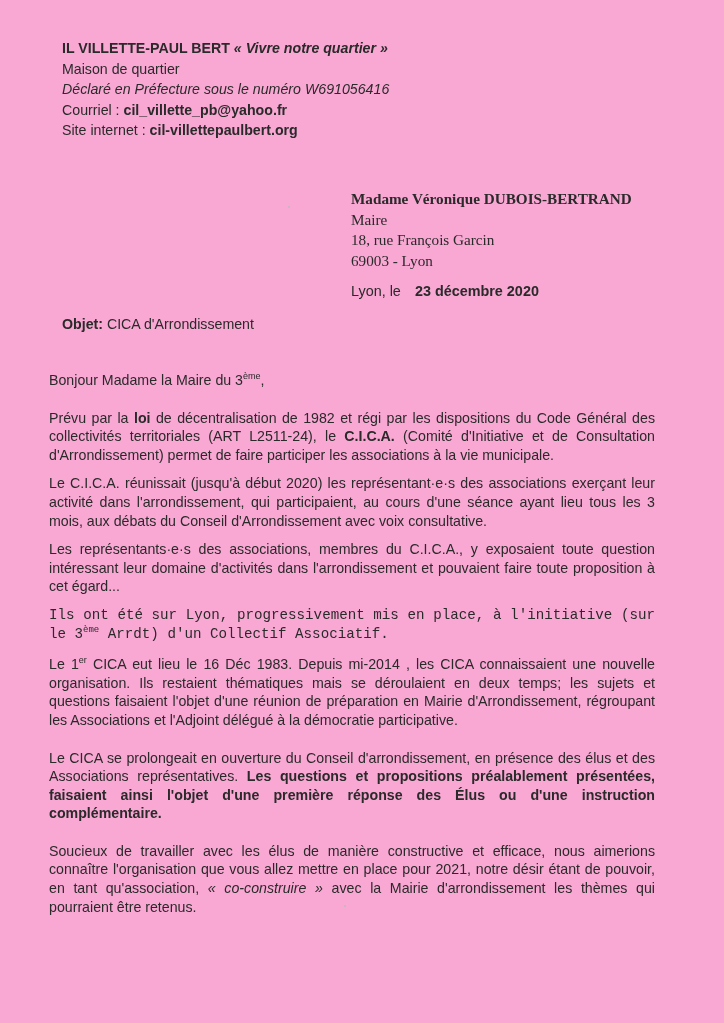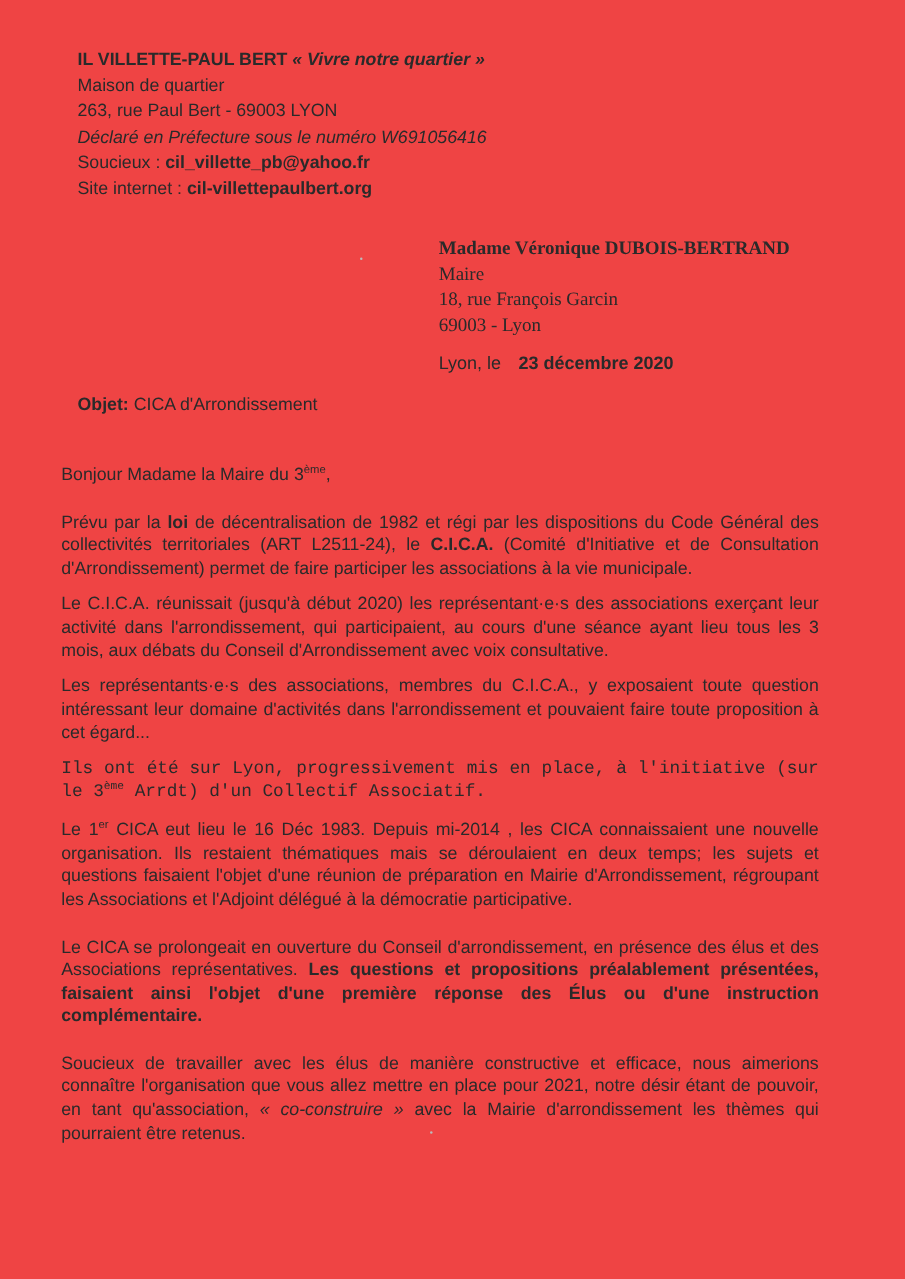--- a/index.html
+++ b/index.html
@@ -12,21 +12,21 @@
       height: 1023px;
       position: relative;
       overflow: hidden;
       color: #222222;
       font-family: "Liberation Sans", sans-serif;
     }
     .page {
       position: absolute;
       left: 0; top: 0;
       width: 724px; height: 1023px;
-      background: #ef4444;
+      background: #f9a8d4;
     }
     .sender {
       position: absolute;
       left: 62px;
       top: 38px;
       font-size: 14.2px;
       line-height: 20.5px;
       color: #2a2a2a;
     }
     .sender .org-name { font-weight: bold; }
@@ -94,24 +94,23 @@
 <body>
 
 <div class="page">
 
   <div class="sender">
     <div>
       <span class="org-name">IL VILLETTE-PAUL BERT</span>
       <span class="motto">« Vivre notre quartier »</span>
     </div>
     <div>Maison de quartier</div>
-    <div>263, rue Paul Bert - 69003  LYON</div>
     <div class="italic">Déclaré en Préfecture  sous le numéro W691056416</div>
     <div>
-      <span>Soucieux : </span><b>cil_villette_pb@yahoo.fr</b>
+      <span>Courriel : </span><b>cil_villette_pb@yahoo.fr</b>
     </div>
     <div>
       <span>Site internet : </span><b>cil-villettepaulbert.org</b>
     </div>
   </div>
 
   <div class="recipient">
     <div class="name">Madame Véronique DUBOIS-BERTRAND</div>
     <div>Maire</div>
     <div>18, rue François Garcin</div>

